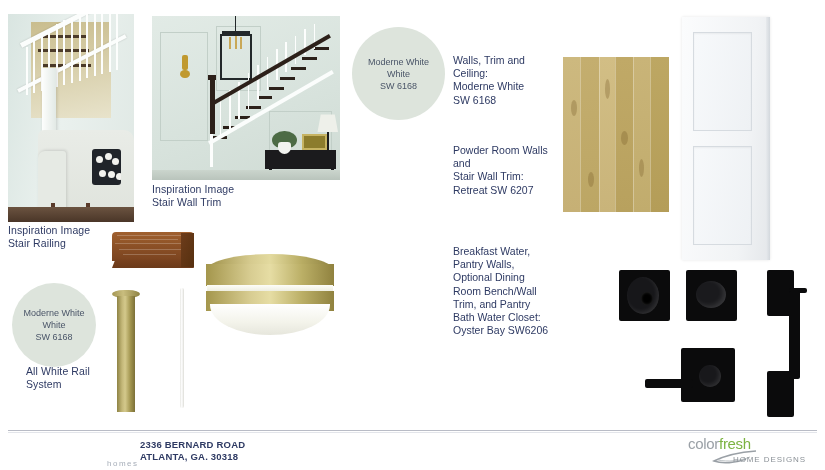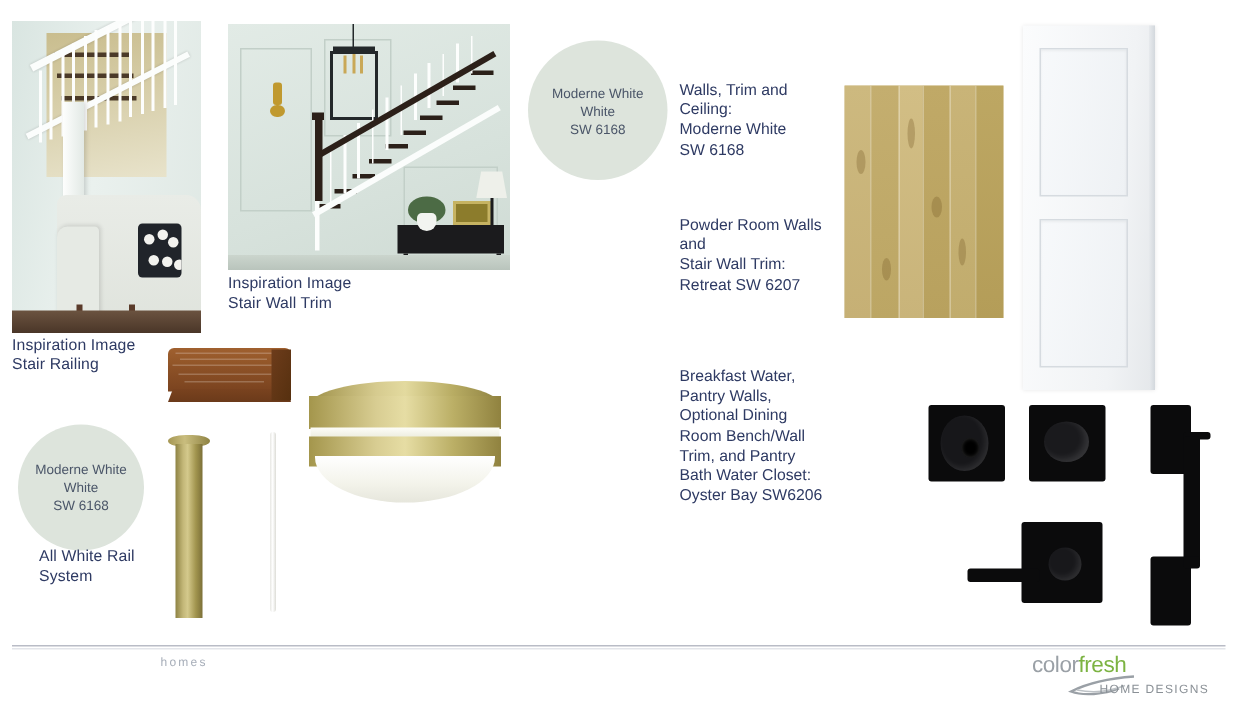--- a/index.html
+++ b/index.html
@@ -408,22 +408,26 @@
 
   <div class="hw-plate" style="left:767px; top:270px; width:27px; height:46px;"></div>
   <div class="hw-bar" style="left:789px; top:288px; width:18px; height:5px;"></div>
   <div class="hw-bar" style="left:789px; top:291px; width:11px; height:85px;"></div>
   <div class="hw-plate" style="left:767px; top:371px; width:27px; height:46px;"></div>
   <div class="hw-bar" style="left:789px; top:371px; width:11px; height:8px;"></div>
 
   <div class="footer-rule"></div>
   <div class="footer-rule2"></div>
 
-  <div class="logo-homes" style="left:88px; top:437px;padding-left:19px;">homes</div>
-
+  <div class="logo-homes" style="left:88px; top:459px;padding-left:19px;">homes</div>
+
+  <div class="footer-address" style="left:140px; top:439px;">
+    <span>2336 BERNARD ROAD</span>
+    <span>ATLANTA, GA. 30318</span>
+  </div>
 
 
   <div class="cf-color" style="left:688px; top:435px;">
     <span>color</span><span class="cf-fresh">fresh</span>
   </div>
   <svg class="cf-swoosh" style="left:712px; top:450px;" width="46" height="16" viewBox="0 0 46 16">
     <path d="M44 1 C30 2, 14 5, 2 11 C10 14, 24 13, 34 9" fill="none" stroke="#9aa0a6" stroke-width="1.6"></path>
     <path d="M6 10 C16 12, 28 11, 38 7" fill="none" stroke="#bdc2c6" stroke-width="1"></path>
   </svg>
   <div class="cf-home" style="left:733px; top:455px;">HOME DESIGNS</div>

